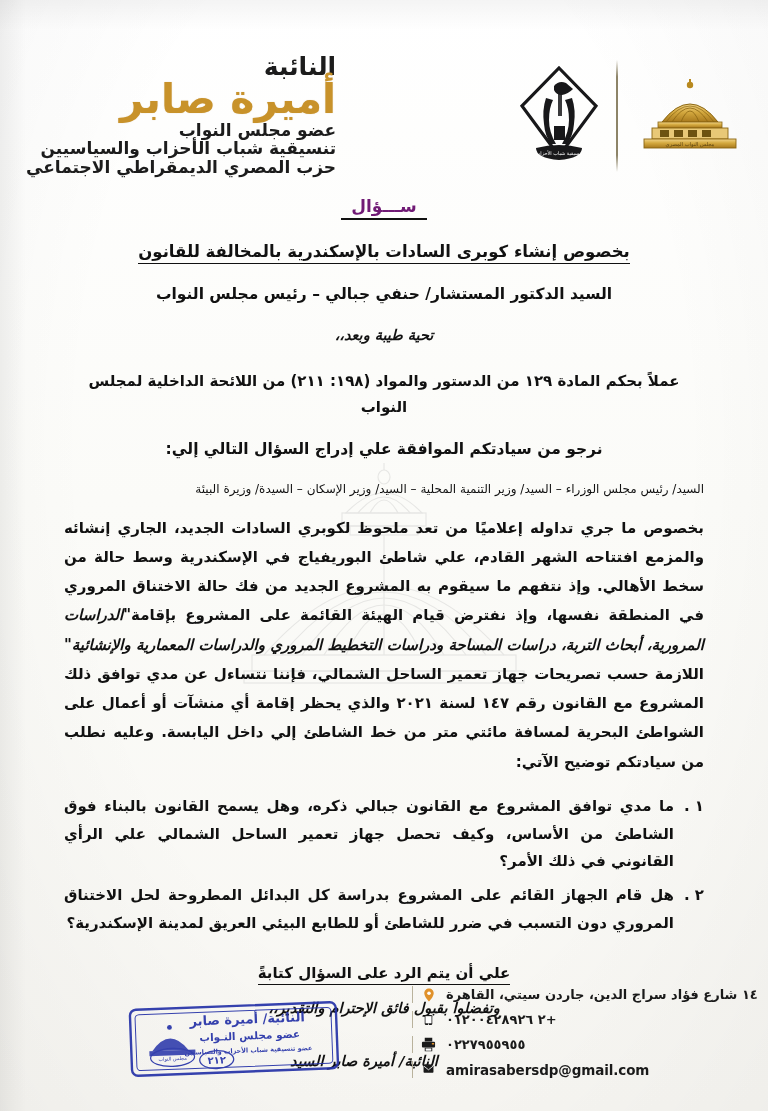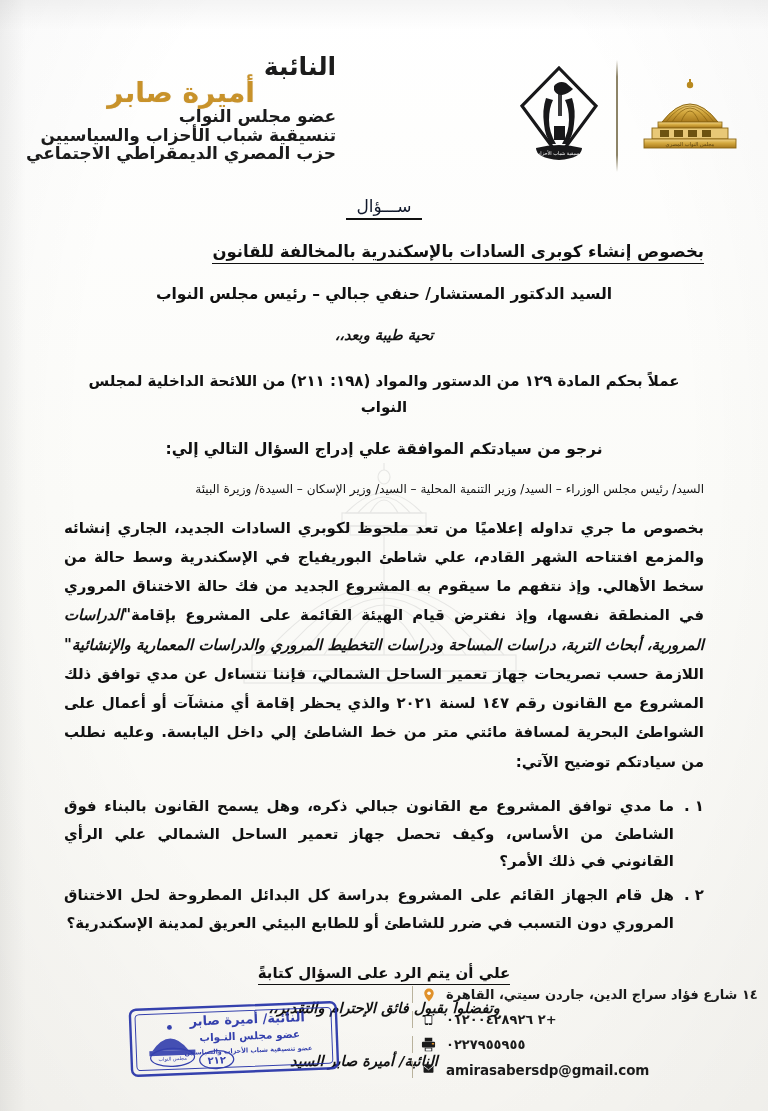--- a/index.html
+++ b/index.html
@@ -68,28 +68,27 @@
     line-height: 1.04;
     padding-top: 2px;
   }
   .hdr-naeba {
     font-size: 25px;
     font-weight: bold;
     color: #1c1c1c;
     letter-spacing: -0.5px;
   }
   .hdr-name {
-    font-size: 28px;
+    font-size: 41px;
     font-weight: bold;
     color: #c8922a;
     letter-spacing: -1px;
     margin-top: -2px;
     margin-bottom: 1px;
     text-shadow: 0 0 1px rgba(160,110,20,0.35);
-    text-align: center;
   }
   .hdr-line {
     font-size: 17px;
     font-weight: bold;
     color: #1c1c1c;
     letter-spacing: -0.4px;
     margin-top: 1px;
   }
   .logos {
     display: flex;
@@ -116,28 +115,28 @@
     color: #111;
     font-family: "DejaVu Sans", sans-serif;
   }
   .sual-row {
     text-align: center;
     margin-bottom: 22px;
   }
   .sual {
     display: inline-block;
     font-size: 17px;
-    font-weight: normal;
-    color: #0f172a;
+    font-weight: bold;
+    color: #701a75;
     letter-spacing: 5px;
     border-bottom: 2px solid #111;
     padding: 0 10px 2px 10px;
   }
   .subject {
-    text-align: right;
+    text-align: center;
     font-size: 16.5px;
     font-weight: bold;
     margin-bottom: 24px;
   }
   .subject span {
     border-bottom: 1.6px solid #111;
     padding-bottom: 2px;
   }
   .addressee {
     text-align: center;

